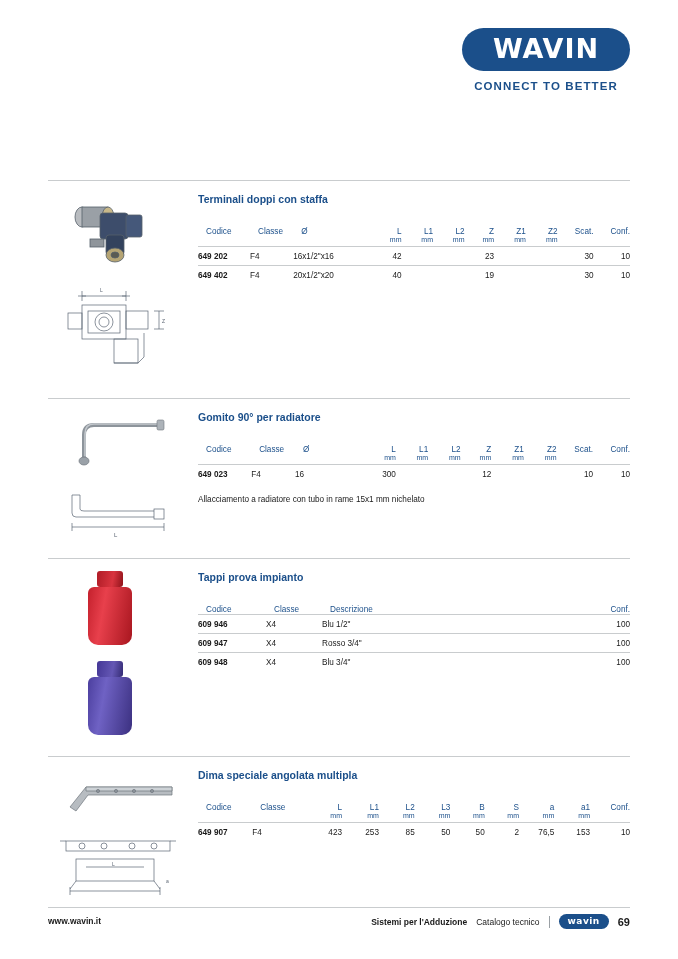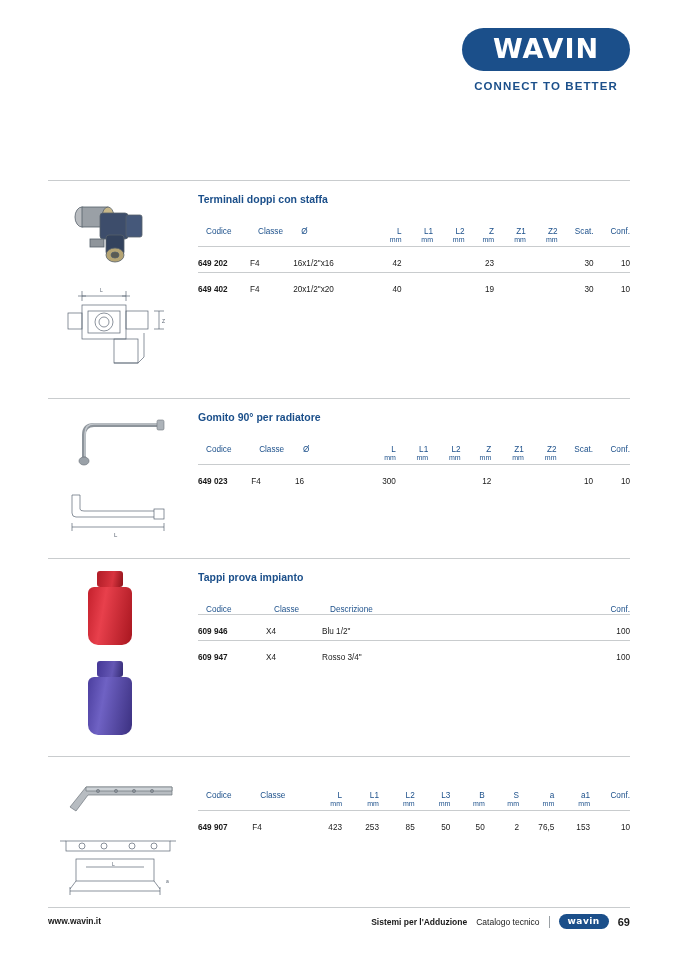--- a/index.html
+++ b/index.html
@@ -85,21 +85,21 @@
     vertical-align: bottom;
   }
   table.spec th.unit {
     color: #1b4f8a;
     font-size: 7px;
     font-weight: normal;
     padding-bottom: 3px;
   }
   table.spec td {
     text-align: right;
-    padding: 12px 0 4px 0;
+    padding: 5px 0 4px 0;
     border-top: 1px solid #c9ccce;
     font-size: 8.2px;
     color: #1a1a1a;
   }
   table.spec tr.head-row th { border: 0; padding-bottom: 0; padding-left: 8px; }
   table.spec tr.unit-row th { border: 0; padding-top: 0; }
   table.spec td.code { font-weight: bold; text-align: left; }
   table.spec th.code { text-align: left; }
   table.spec td.left, table.spec th.left { text-align: left; }
 
@@ -344,20 +344,21 @@
             <td></td>
             <td></td>
             <td>12</td>
             <td></td>
             <td></td>
             <td>10</td>
             <td>10</td>
           </tr>
         </tbody>
           </table>
+        <div class="note">Allacciamento a radiatore con tubo in rame 15x1 mm nichelato</div>
       </div>
 
       <div class="art" style="left:10px; top:18px;">
         <svg width="120" height="60" viewBox="0 0 120 60">
           <g fill="none" stroke="#8d949b" stroke-width="4" stroke-linecap="round">
             <path d="M102 8 L36 8 Q26 8 26 18 L26 40"></path>
           </g>
           <g fill="none" stroke="#c3c8cd" stroke-width="1.6" stroke-linecap="round">
             <path d="M102 7 L36 7 Q27 7 27 17 L27 39"></path>
           </g>
@@ -400,20 +401,26 @@
             <td class="left">X4</td>
             <td class="left">Blu 1/2"</td>
             <td>100</td>
           </tr>
           <tr>
             <td class="code">609 947</td>
             <td class="left">X4</td>
             <td class="left">Rosso 3/4"</td>
             <td>100</td>
           </tr>
+          <tr>
+            <td class="code">609 948</td>
+            <td class="left">X4</td>
+            <td class="left">Blu 3/4"</td>
+            <td>100</td>
+          </tr>
         </tbody>
           </table>
       </div>
 
       <div class="art" style="left:40px; top:12px;">
         <div class="cap red-cap" style="position:relative;">
           <div class="cap-neck"></div>
           <div class="cap-body"></div>
         </div>
         <div class="cap blue-cap" style="position:relative; margin-top:16px;">
@@ -421,20 +428,21 @@
           <div class="cap-body"></div>
         </div>
       </div>
     </div>
   </div>
 
   <div class="section" style="top:756px;">
     <div class="rule"></div>
     <div style="position:relative; height:140px;">
       <div style="position:absolute; left:150px; top:12px; width:432px;">
+        <div class="sec-title">Dima speciale angolata multipla</div>
         <table class="spec" style="margin-top:22px;">
           <tbody>
               <tr class="head-row">
             <th class="code" style="width:60px;">Codice</th>
             <th class="left" style="width:60px;">Classe</th>
             <th style="width:42px;">L</th>
             <th style="width:42px;">L1</th>
             <th style="width:40px;">L2</th>
             <th style="width:40px;">L3</th>
             <th style="width:40px;">B</th>

